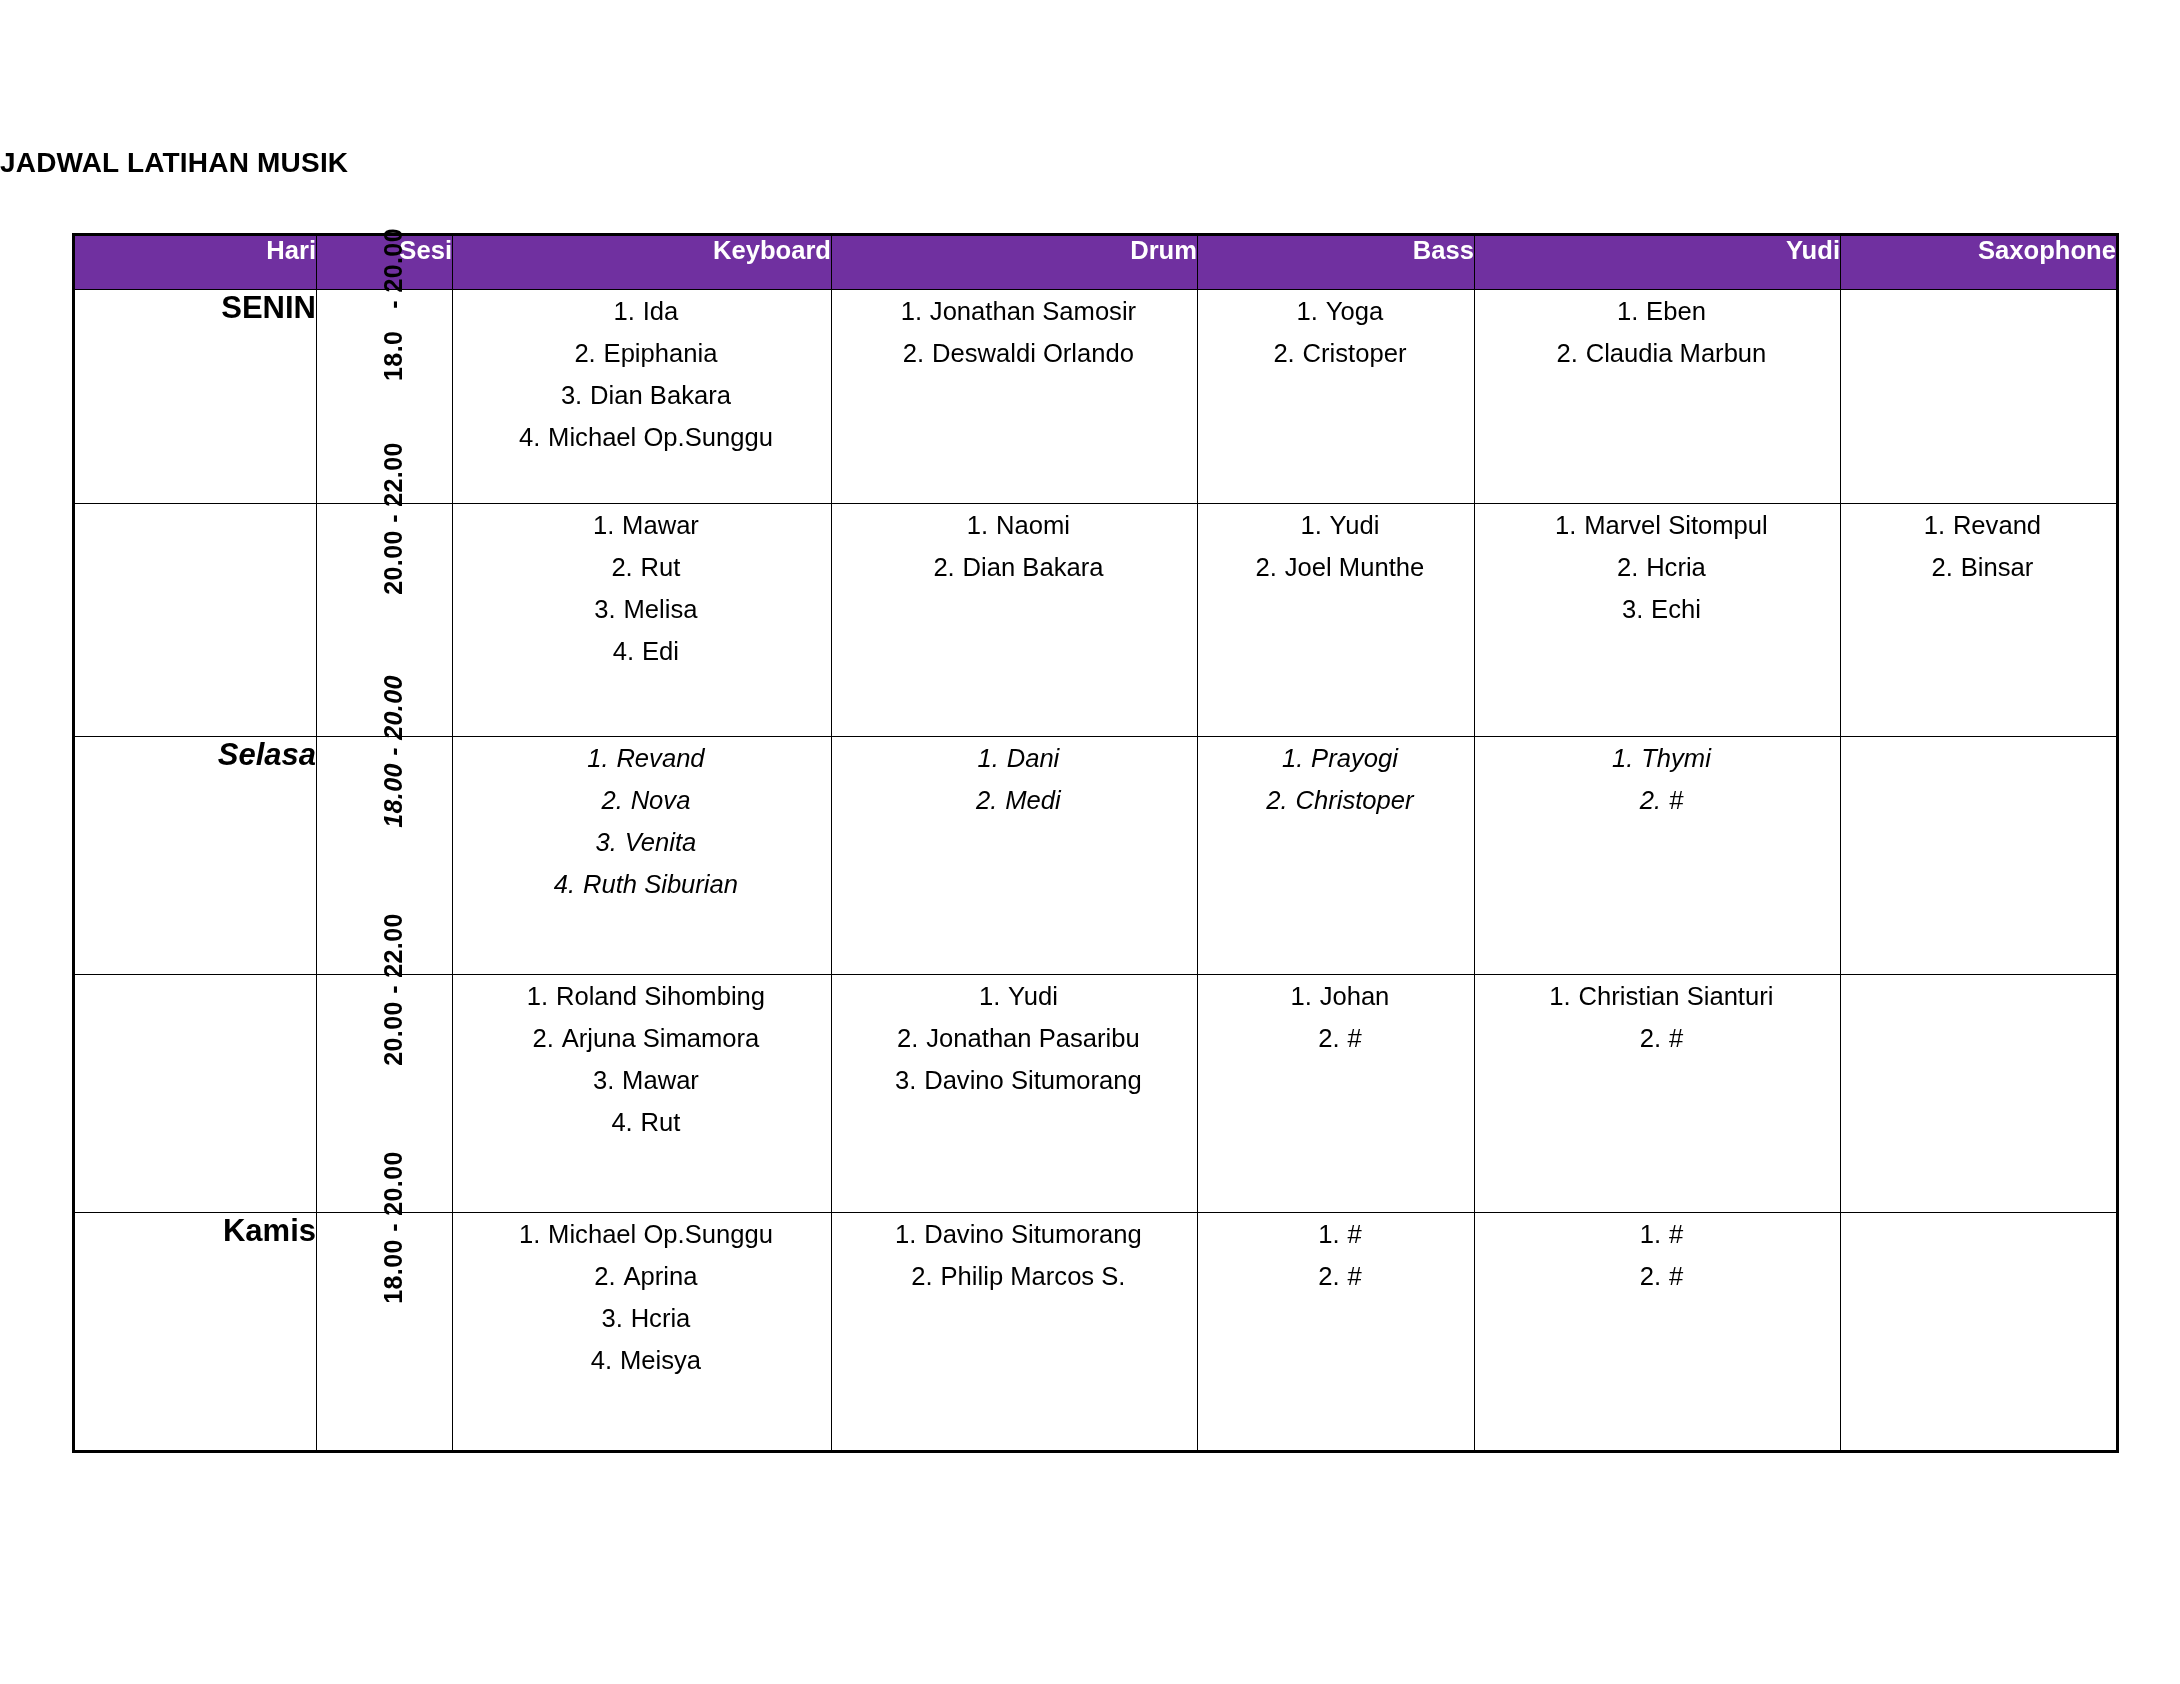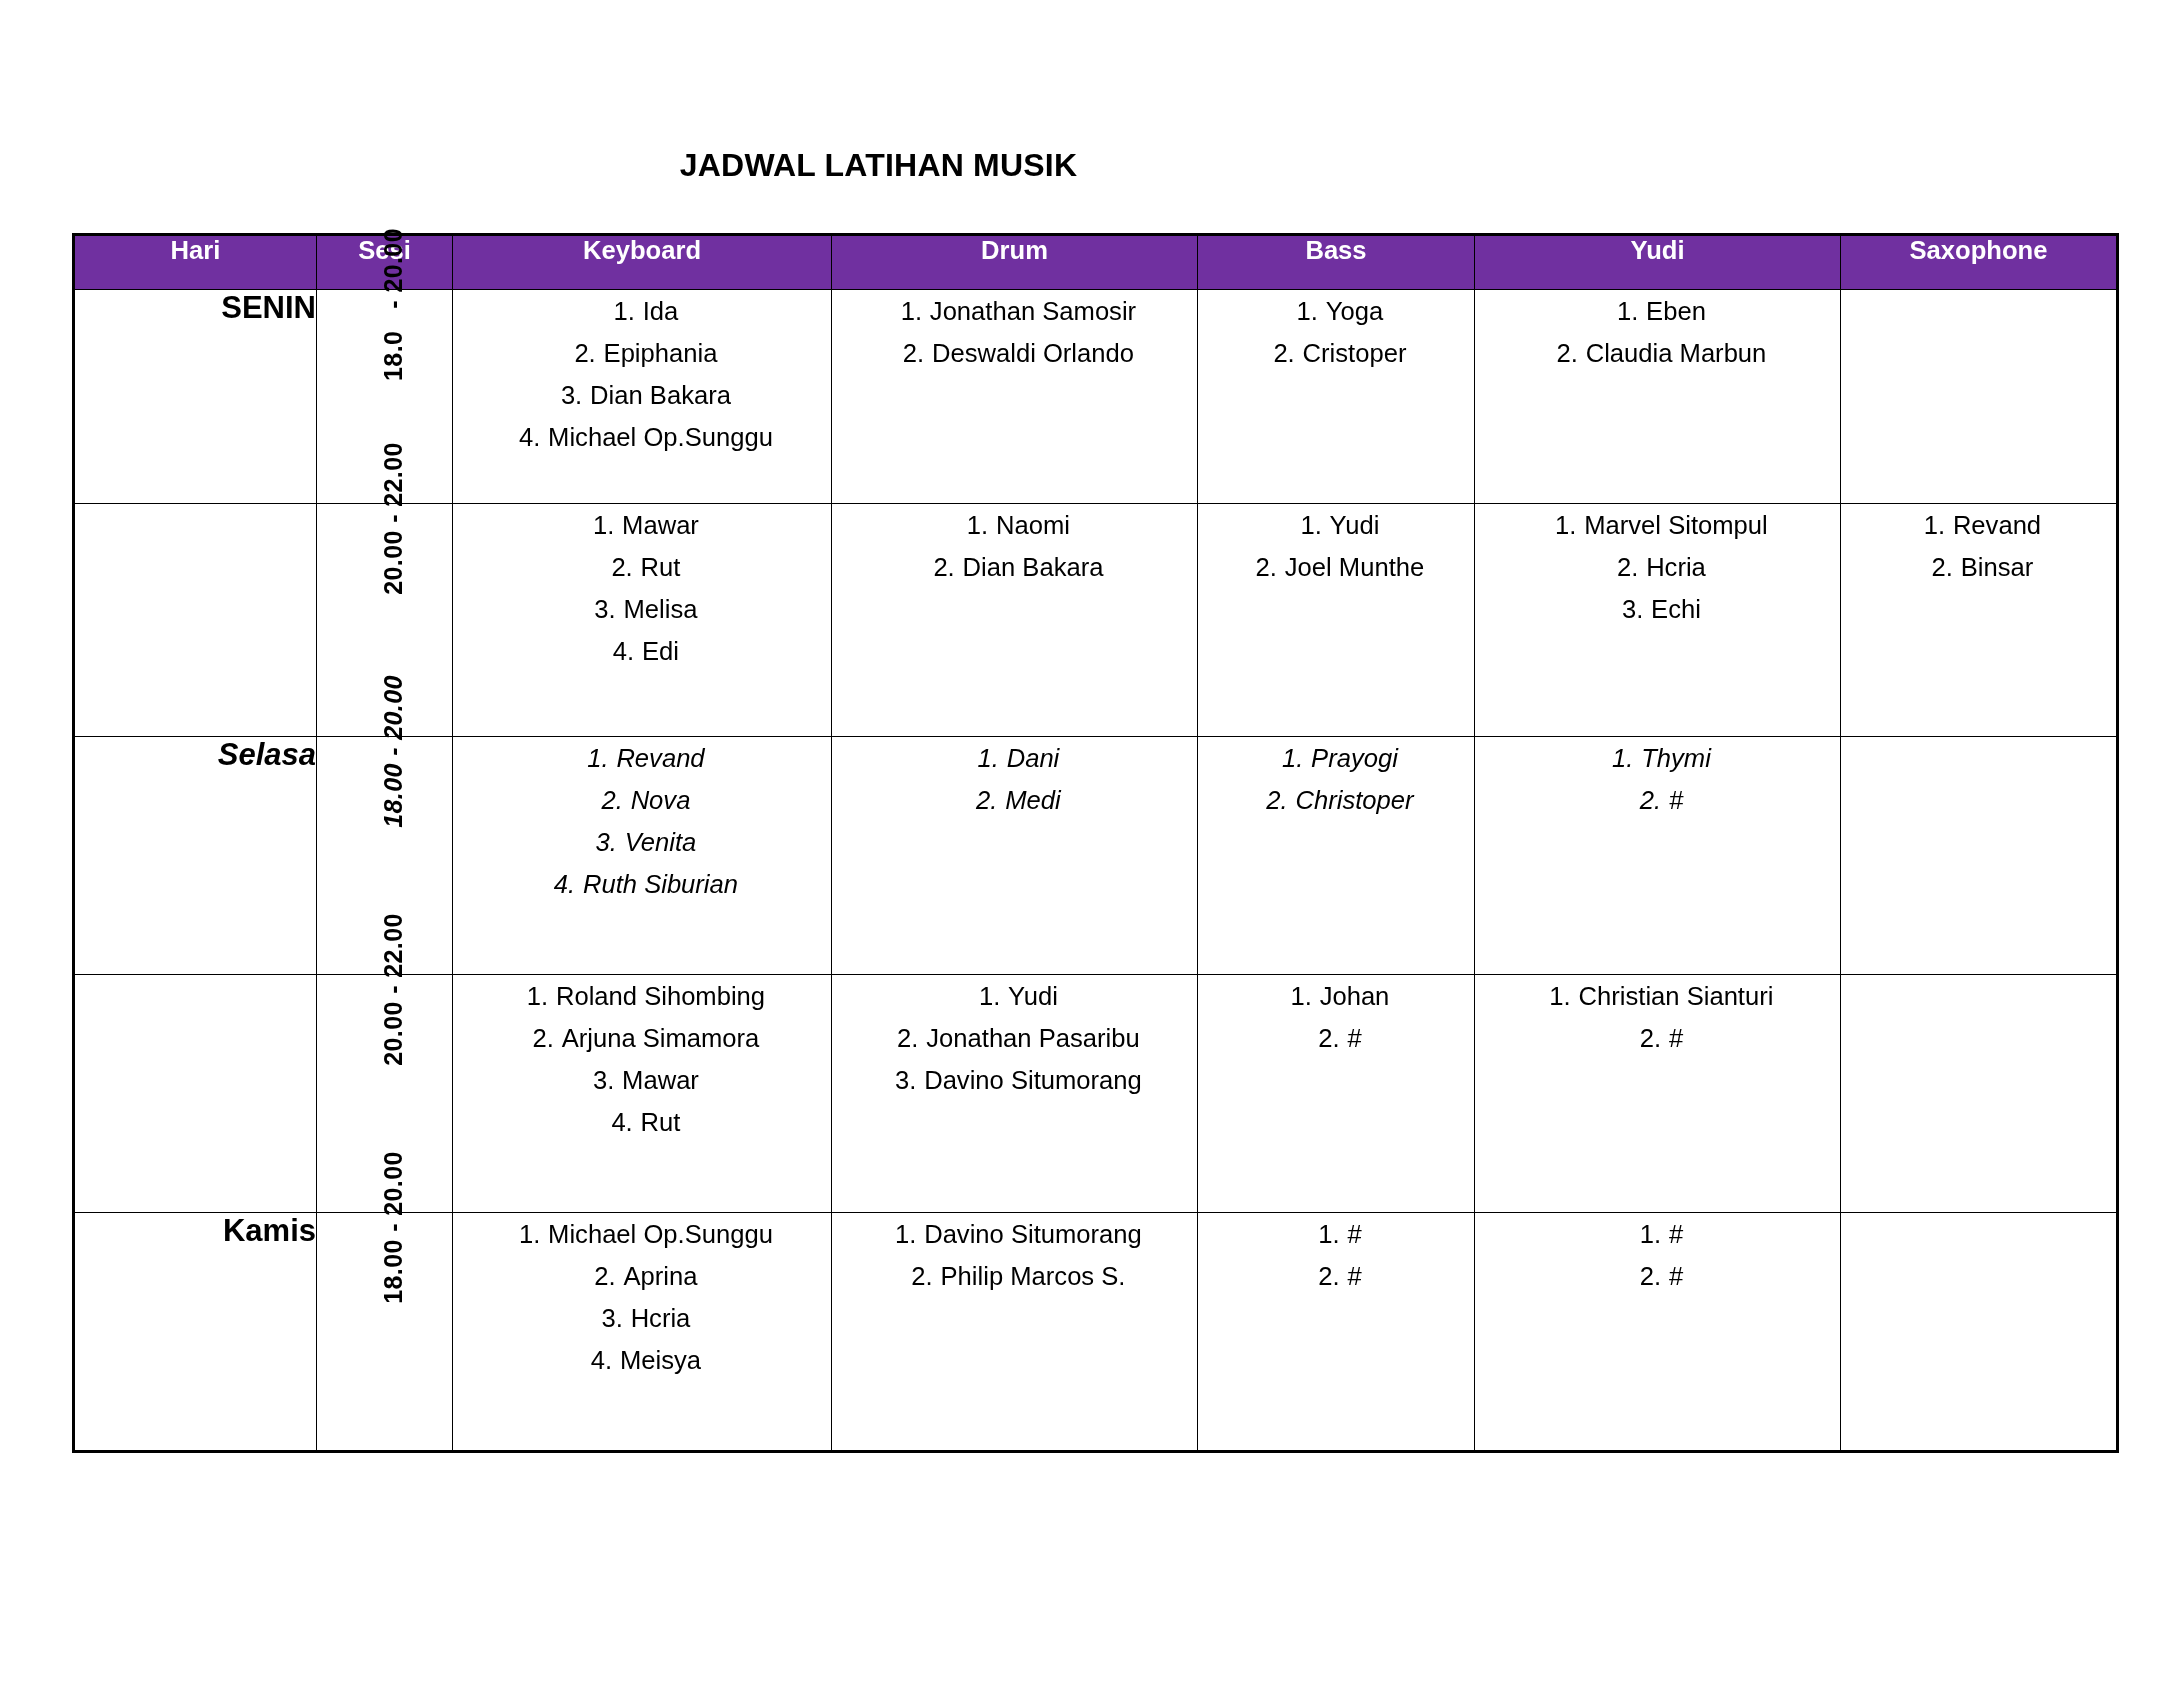--- a/index.html
+++ b/index.html
@@ -20,22 +20,22 @@
     width: 2181px;
     height: 1685px;
     background: #ffffff;
   }
 
   .doc-title {
     position: absolute;
     top: 147px;
     left: 0;
     width: 1757px;
-    text-align: center;
-    font-size: 32px;
+    text-align: left;
+    font-size: 28px;
     font-weight: bold;
     letter-spacing: 0.2px;
     font-family: "Liberation Sans", sans-serif;
   }
 
   .table-wrap {
     position: absolute;
     left: 72px;
     top: 233px;
     width: 2044px;
@@ -62,21 +62,21 @@
   col.c-drum { width: 366px; }
   col.c-bass { width: 277px; }
   col.c-gitar { width: 366px; }
   col.c-sax { width: 277px; }
 
   thead th {
     background: #7030A0;
     color: #ffffff;
     font-size: 25.6px;
     font-weight: bold;
-    text-align: center;
+    text-align: right;
     height: 53px;
     vertical-align: middle;
     border-color: #000000;
     font-family: "Liberation Sans", sans-serif;
   }
 
   td.day-cell {
     text-align: right;
     vertical-align: middle;
     font-size: 31px;

